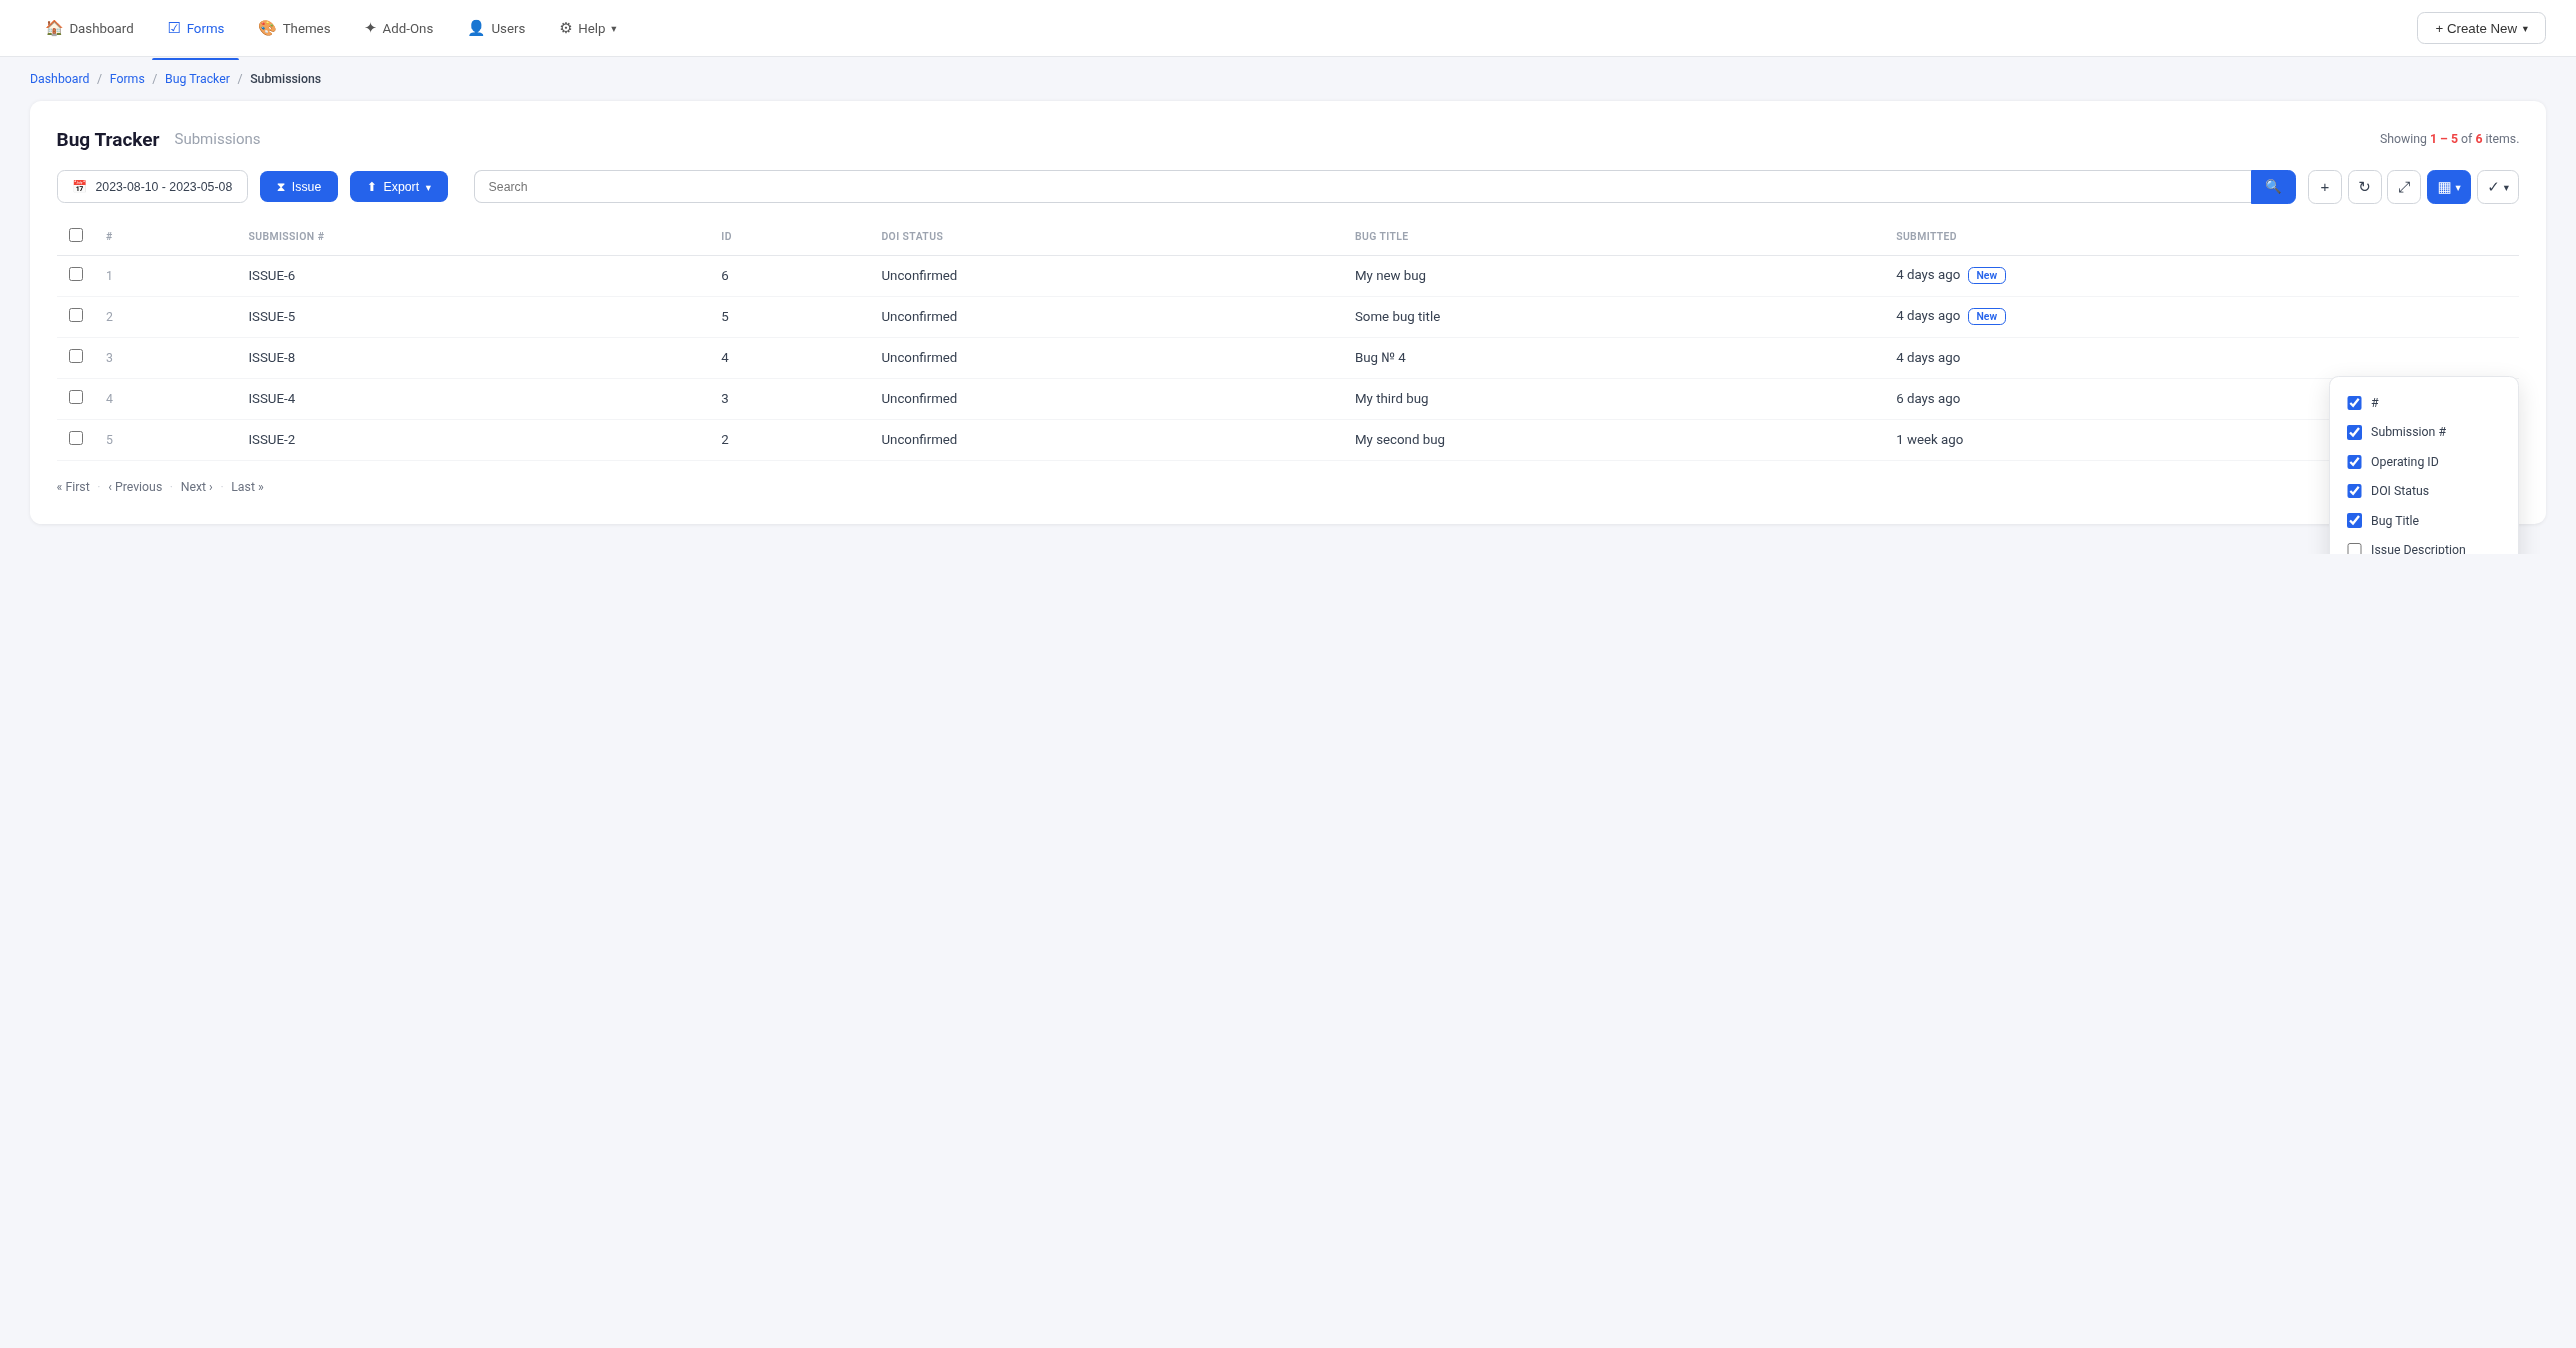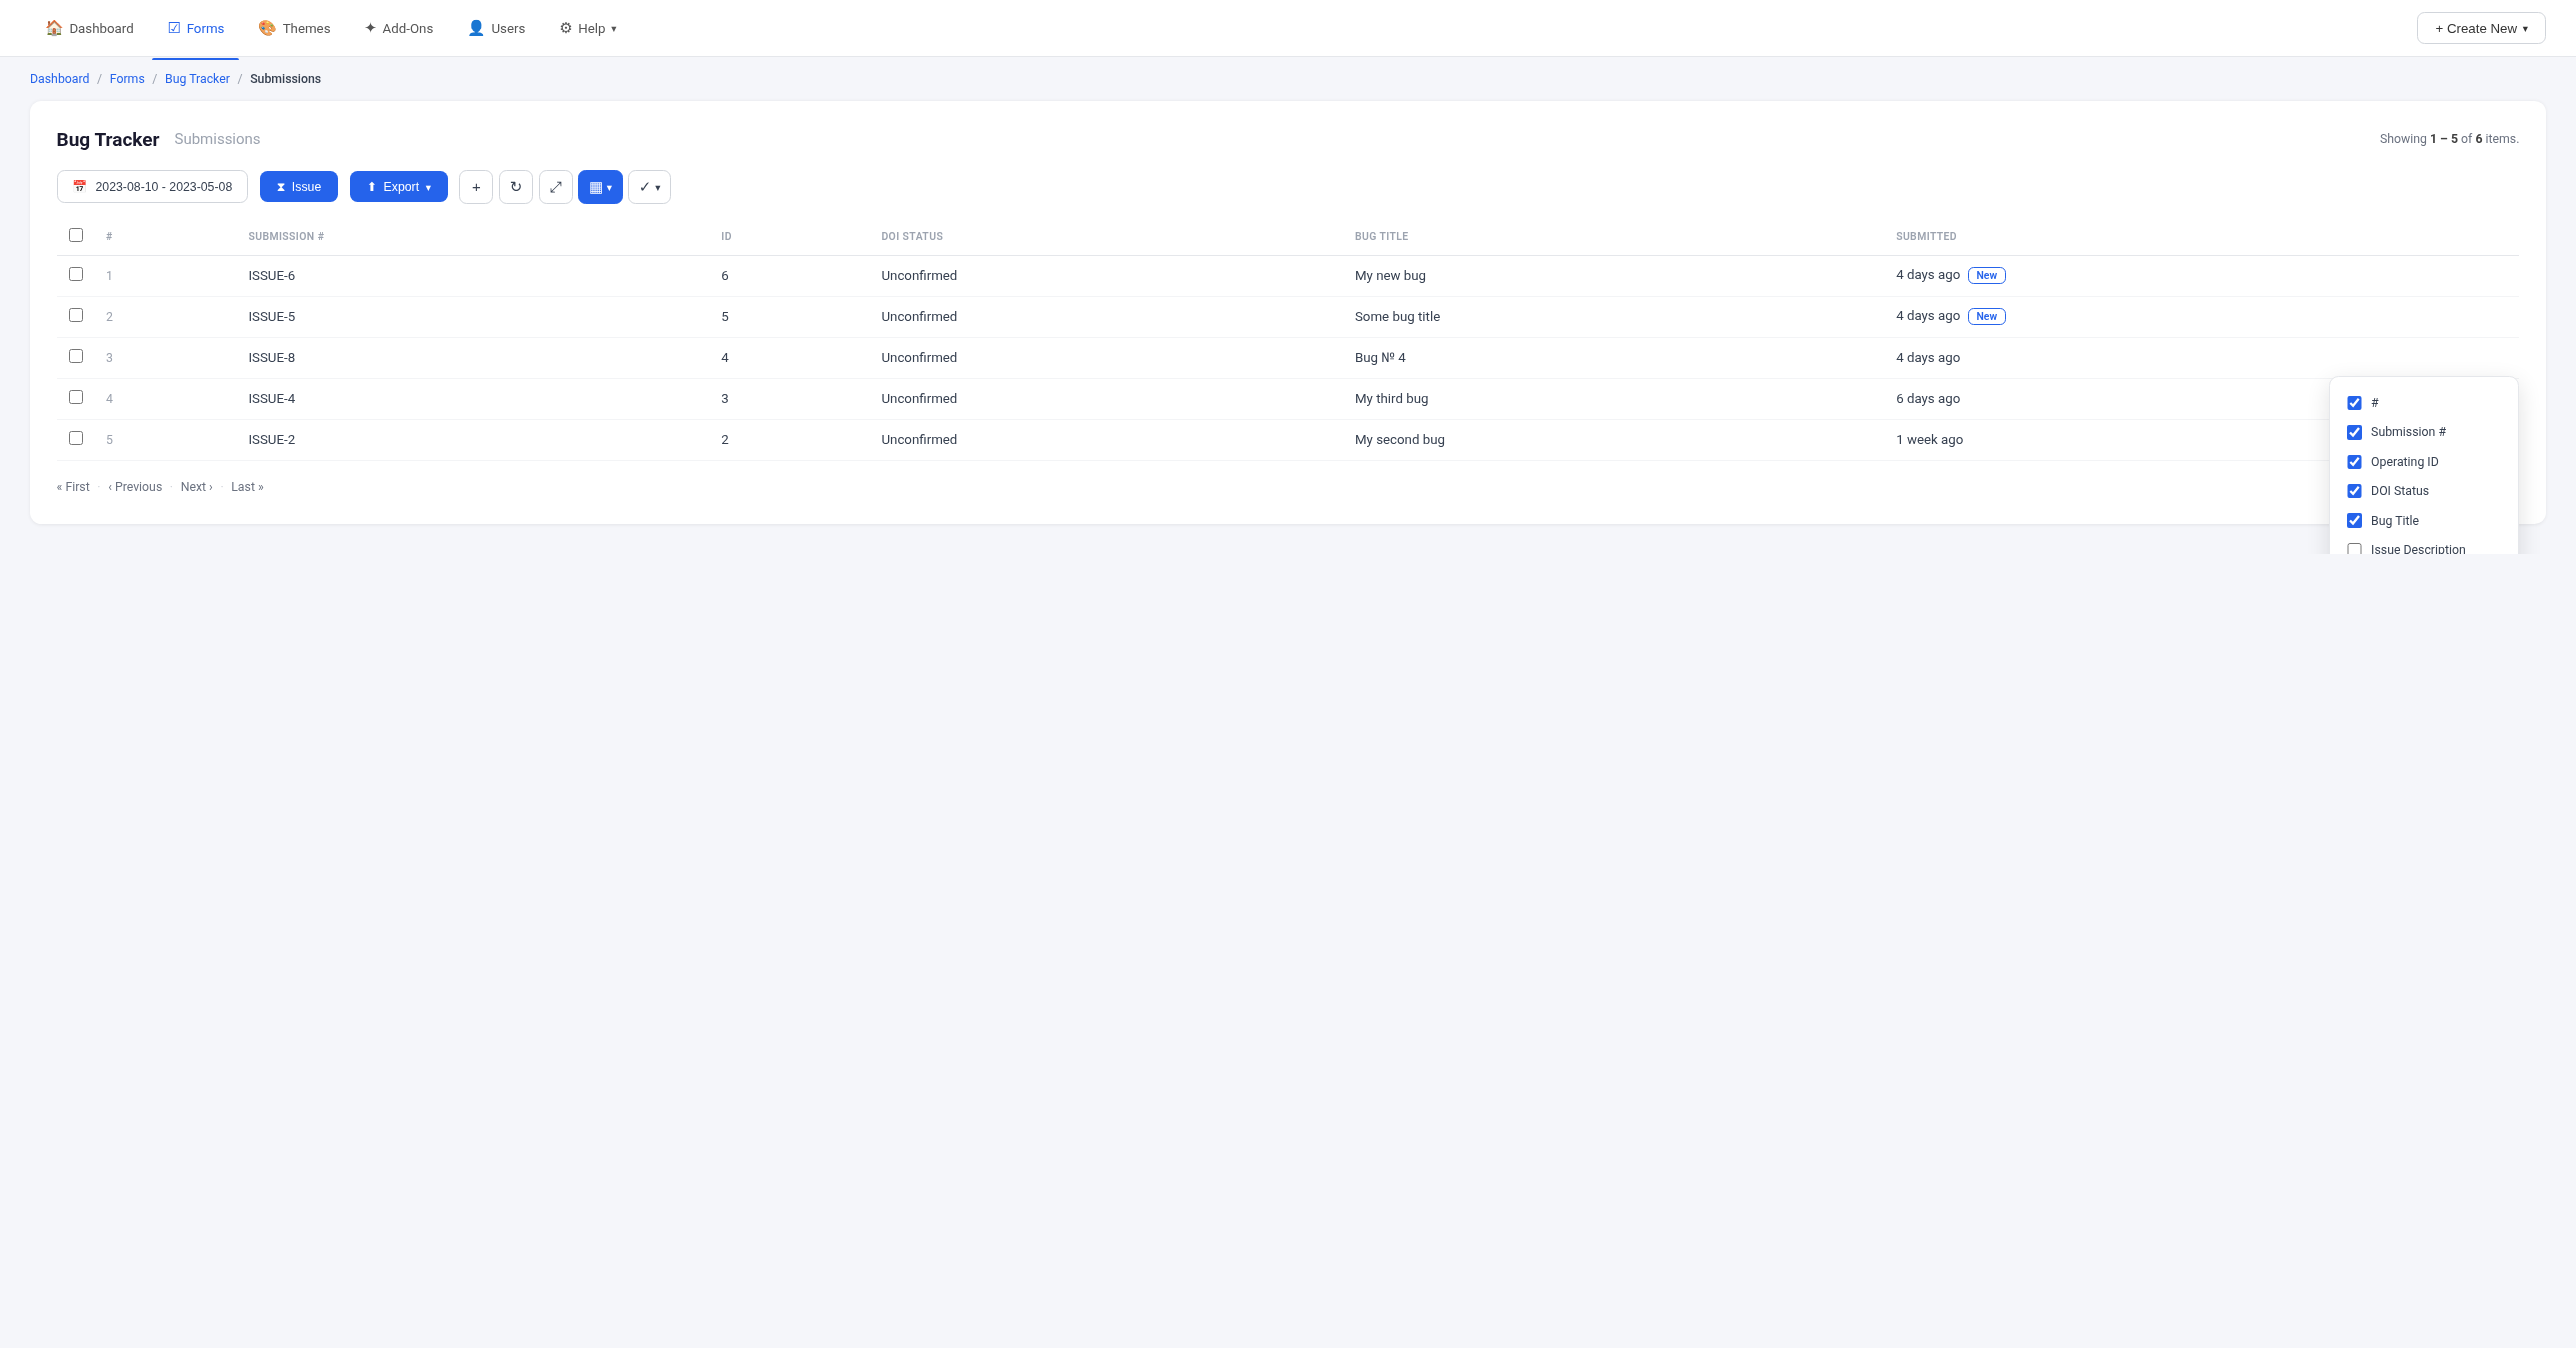--- a/index.html
+++ b/index.html
@@ -20,21 +20,21 @@
     .breadcrumb-sep { color: #9ca3af; }
     .breadcrumb-current { color: #374151; font-weight: 500; }
 
     
     .main-card { background: #fff; border-radius: 11.4px; margin: 0 30px 30px; padding: 26.6px 26.6px; box-shadow: 0 0.9px 3.8px rgba(0,0,0,0.07); position: relative; }
     .card-header { display: flex; align-items: center; justify-content: space-between; margin-bottom: 19px; }
     .card-title-group { display: flex; align-items: center; gap: 15px; }
     .card-title { font-size: 19px; font-weight: 700; color: #1a1a2e; }
     .card-subtitle { font-size: 15px; color: #9ca3af; font-weight: 400; }
     .showing-text { font-size: 12.3px; color: #6b7280; }
-    .showing-text strong { color: #404040; }
+    .showing-text strong { color: #ef4444; }
 
     
     .toolbar { display: flex; align-items: center; gap: 11.4px; margin-bottom: 15px; }
     .date-range-btn { display: flex; align-items: center; gap: 7.6px; border: 1.4px solid #d1d5db; border-radius: 7.6px; padding: 8.5px 15px; background: #fff; cursor: pointer; font-size: 12.3px; color: #374151; }
     .filter-btn { display: flex; align-items: center; gap: 6.6px; background: #2563eb; color: #fff; border: none; border-radius: 7.6px; padding: 8.5px 17px; cursor: pointer; font-size: 12.3px; font-weight: 500; }
     .export-btn { display: flex; align-items: center; gap: 6.6px; background: #2563eb; color: #fff; border: none; border-radius: 7.6px; padding: 8.5px 17px; cursor: pointer; font-size: 12.3px; font-weight: 500; }
     .search-group { flex: 1; display: flex; align-items: center; gap: 0; margin-left: 15px; }
     .search-input { flex: 1; border: 1.4px solid #d1d5db; border-right: none; border-radius: 7.6px 0 0 7.6px; padding: 8.5px 13.3px; font-size: 12.3px; outline: none; background: #fff; }
     .search-btn { background: #2563eb; border: 1.4px solid #2563eb; border-radius: 0 7.6px 7.6px 0; padding: 8.5px 13.3px; cursor: pointer; color: #fff; display: flex; align-items: center; }
     .toolbar-icon-group { display: flex; align-items: center; gap: 5.7px; }
@@ -131,20 +131,26 @@
     </button>
     <button class="filter-btn">
       <span>⧗</span>
       <span>Issue</span>
     </button>
     <button class="export-btn">
       <span>⬆</span>
       <span>Export</span>
       <span style="font-size:10.4px;">▾</span>
     </button>
+    <div class="search-group">
+      <input class="search-input" type="text" placeholder="Search" style="">
+      <button class="search-btn">
+        <span>🔍</span>
+      </button>
+    </div>
     <div class="toolbar-icon-group">
       <button class="icon-btn">+</button>
       <button class="icon-btn">↻</button>
       <button class="icon-btn">⤢</button>
       <button class="icon-btn icon-btn-dropdown active">
         <span>▦</span>
         <span style="font-size:10.4px;">▾</span>
       </button>
       <button class="icon-btn icon-btn-dropdown">
         <span>✓</span>

